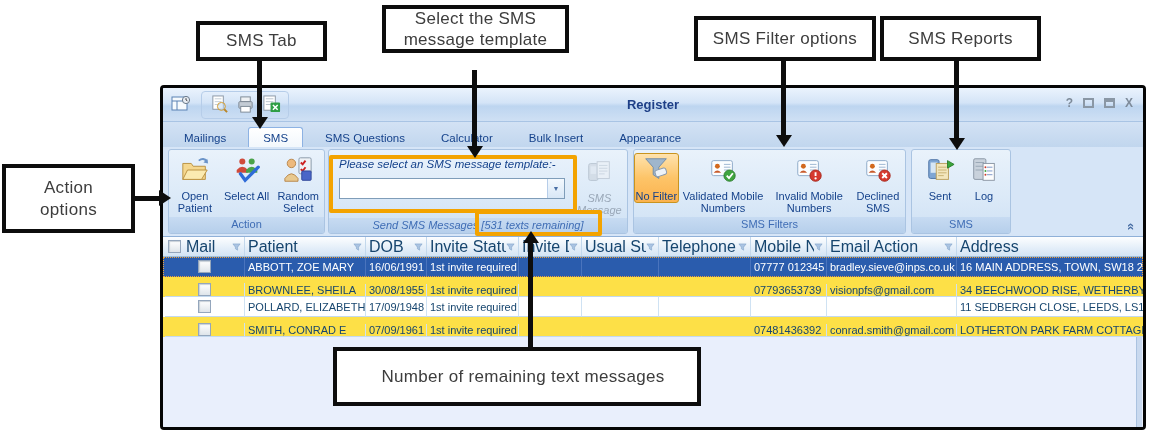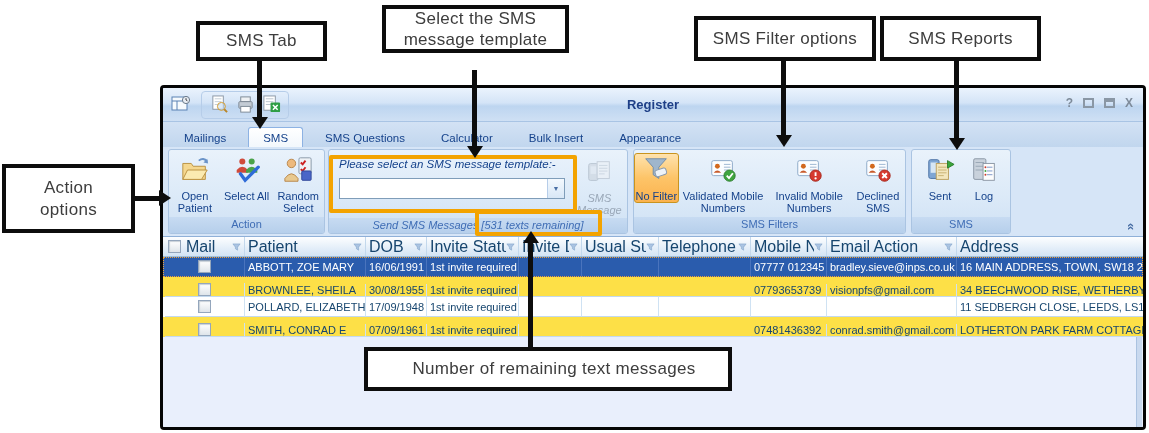--- a/index.html
+++ b/index.html
@@ -420,21 +420,21 @@
   </div>
 <div class="callout" style="left:694px; top:16px; width:182px; height:45px;">
     <span>SMS Filter options</span>
   </div>
 <div class="callout" style="left:880px; top:16px; width:161px; height:45px;">
     <span>SMS Reports</span>
   </div>
 <div class="callout" style="left:2px; top:164px; width:133px; height:69px; padding:0 18px;">
     <span>Action options</span>
   </div>
-<div class="callout" style="left:364px; top:347px; width:368px; height:44px;padding-left:12px;">
+<div class="callout" style="left:333px; top:347px; width:368px; height:59px;padding-left:12px;">
     <span>Number of remaining text messages</span>
   </div>
 
 <div class="aline" style="left:257px; top:61px; width:5px; height:56px;"></div>
 <div class="ahead ah-down" style="left:252px; top:117px;"></div>
 
 <div class="aline" style="left:472px; top:70px; width:5px; height:76px;"></div>
 <div class="ahead ah-down" style="left:467px; top:146px;"></div>
 
 <div class="aline" style="left:781px; top:61px; width:5px; height:74px;"></div>

